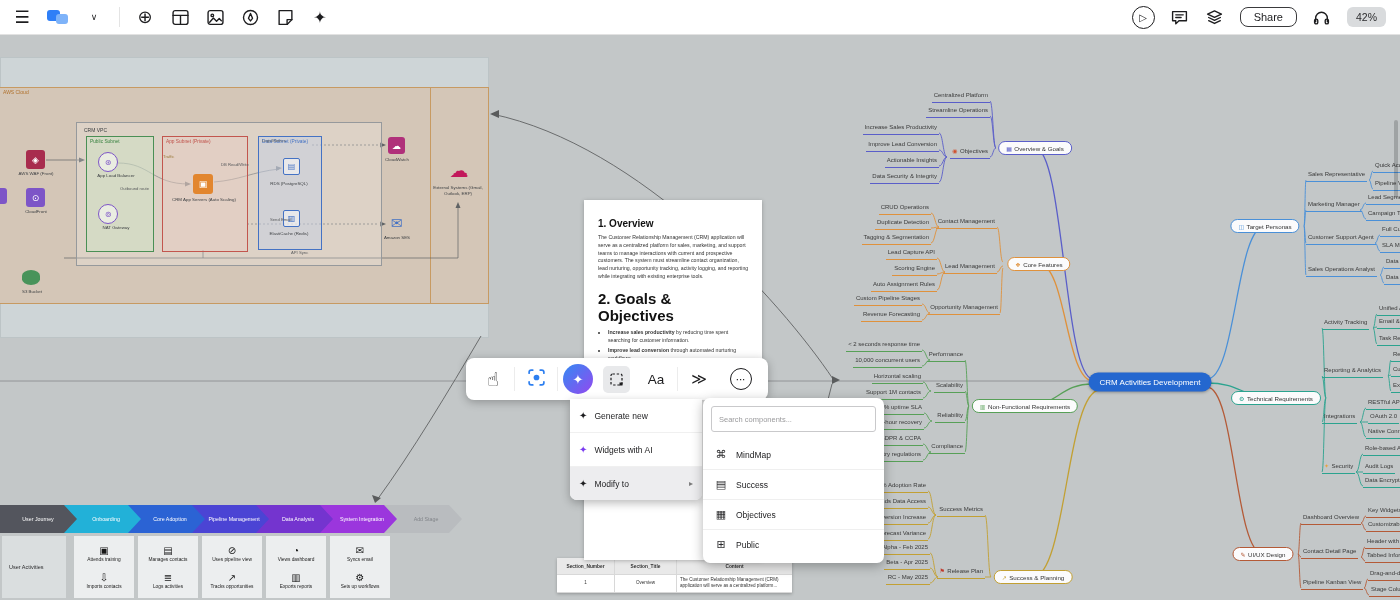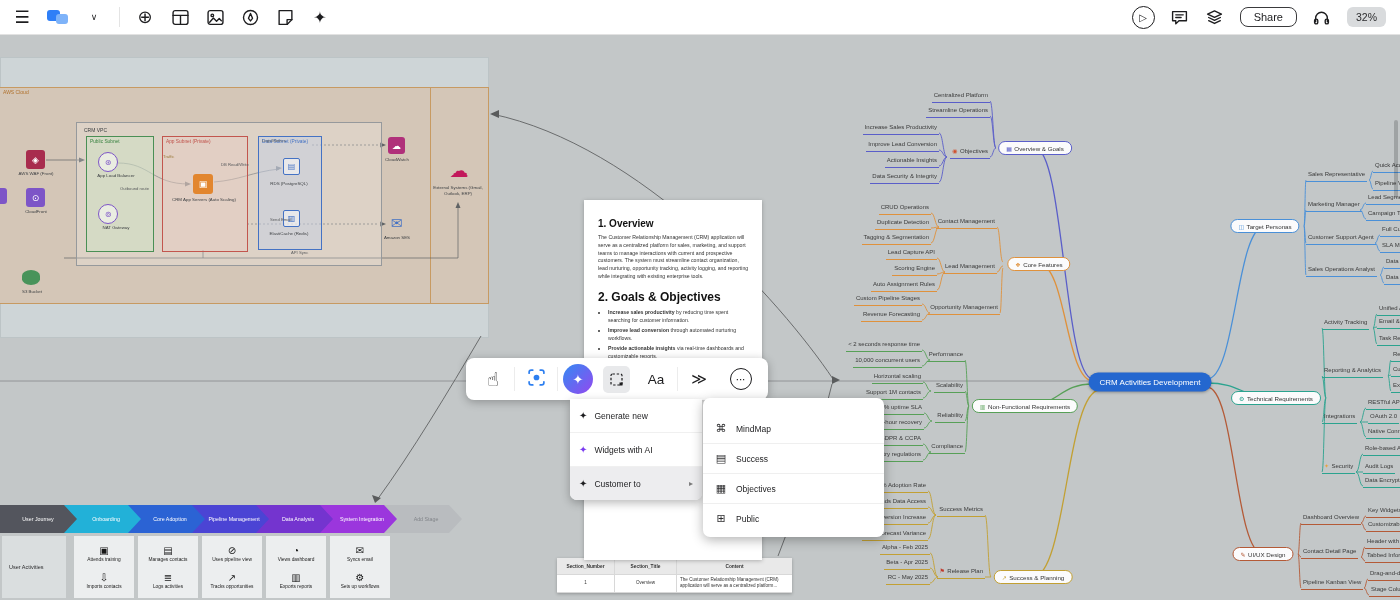--- a/index.html
+++ b/index.html
@@ -43,21 +43,21 @@
   #sub-data .sn-lbl{color:#4472c4;}
   .aws-node-lbl{position:absolute;font-size:4.4px;color:#3c3f42;text-align:center;line-height:1.25;z-index:5;}
   .aws-ico{position:absolute;display:flex;align-items:center;justify-content:center;z-index:5;}
   .fill-ico{border-radius:3px;color:#fff;font-size:9px;}
   .line-ico{border:1.1px solid #7d55c7;border-radius:50%;color:#7d55c7;font-size:8px;background:rgba(255,255,255,.5);}
   .sq-ico{border:1.1px solid #4472c4;border-radius:2px;color:#4472c4;font-size:8px;background:rgba(255,255,255,.5);}
   .wire-lbl{position:absolute;font-size:4.2px;color:#5a5c5e;z-index:6;white-space:nowrap;}
   
   #doc-card{left:584px;top:200px;width:178px;height:360px;background:#fff;box-shadow:0 1px 4px rgba(0,0,0,.25);z-index:10;padding:16px 12px 0 14px;box-sizing:border-box;}
   #doc-card h1{font-size:10px;margin:2px 0 5px;color:#111;}
-  #doc-card h2{font-size:12px;margin:9px 0 5px;color:#111;}
+  #doc-card h2{font-size:15px;margin:9px 0 5px;color:#111;}
   #doc-card p{font-size:5.2px;line-height:1.5;color:#333;margin:0;}
   #doc-card ul{margin:2px 0 0;padding-left:10px;}
   #doc-card li{font-size:5.2px;line-height:1.5;color:#333;margin-bottom:2.5px;}
   
   #table-card{left:557px;top:558px;width:235px;background:#fff;box-shadow:0 1px 3px rgba(0,0,0,.25);z-index:9;}
   .tr{display:flex;}
   .th,.td{box-sizing:border-box;border-right:1px solid #d8d8d8;border-bottom:1px solid #d8d8d8;padding:2px 3px;}
   .th{background:#e9e9e9;font-size:4.8px;font-weight:bold;color:#333;text-align:center;height:17px;display:flex;align-items:center;justify-content:center;}
   .td{font-size:4.6px;color:#333;line-height:1.4;}
   .c0{width:58px;}.c1{width:62px;}.c2{width:115px;border-right:none;}
@@ -525,26 +525,27 @@
     <div class="cm-item">
       <span class="cm-ico" style="color: rgb(29, 29, 31);">✦</span>
       <span>Generate new</span>
     </div>
     <div class="cm-item">
       <span class="cm-ico" style="color: rgb(122, 59, 240);">✦</span>
       <span>Widgets with AI</span>
     </div>
     <div class="cm-item active">
       <span class="cm-ico" style="color: rgb(29, 29, 31);">✦</span>
-      <span>Customer to</span>
+      <span>Modify to</span>
       <span class="cm-arrow">▸</span>
     </div>
   </div>
 
 <div id="comp-menu" class="abs">
+  <input id="comp-search" type="text" placeholder="Search components..." style="">
   <div id="comp-list">
       <div class="cp-item">
         <span class="cp-ico">⌘</span>
         <span>MindMap</span>
       </div>
       <div class="cp-item">
         <span class="cp-ico">▤</span>
         <span>Success</span>
       </div>
       <div class="cp-item">
@@ -611,15 +612,15 @@
         </svg>
       </span>
     <button id="share-btn">Share</button>
     <span class="tb-ic">
       <svg viewBox="0 0 16 16">
           <path d="M2.5 12V8.5a5.5 5.5 0 0111 0V12"></path>
           <rect x="1.5" y="9.5" width="3" height="4.5" rx="1.4"></rect>
           <rect x="11.5" y="9.5" width="3" height="4.5" rx="1.4"></rect>
         </svg>
       </span>
-    <span id="zoom-badge">32%</span>
+    <span id="zoom-badge">42%</span>
   </div>
 </div>
 
 </body></html>

